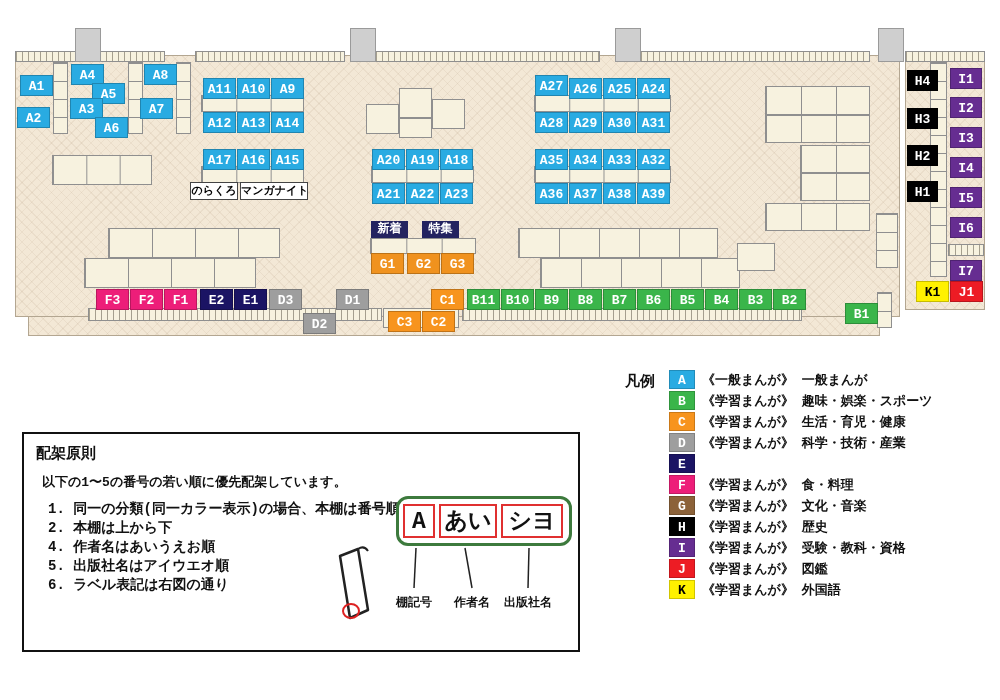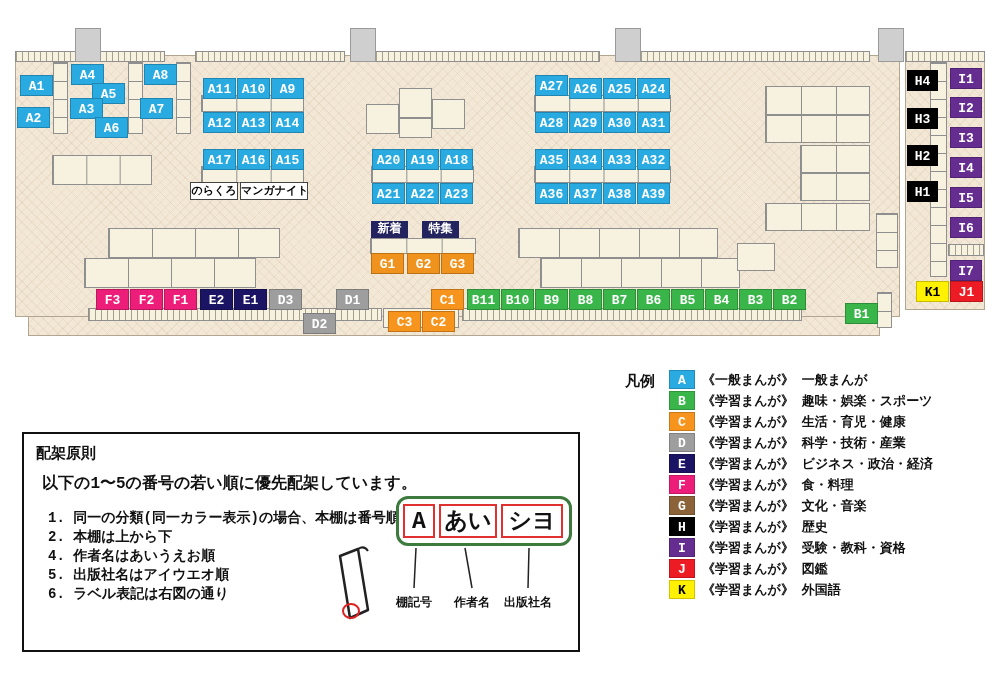--- a/index.html
+++ b/index.html
@@ -22,21 +22,21 @@
   .legend{position:absolute;left:625px;top:370px;display:flex;gap:14px}
   .legend-title{font-size:15px;font-weight:bold;padding-top:2px}
   .legend-rows{display:flex;flex-direction:column;gap:2px}
   .legend-row{display:flex;align-items:center;gap:7px;height:19px}
   .legend-letter{width:26px;height:19px;line-height:19px;text-align:center;color:#fff;font-weight:bold;
                  font-size:13px;flex:0 0 26px;border:1px solid rgba(0,0,0,.18);box-sizing:border-box}
   .legend-text{font-size:13px;font-weight:bold;white-space:nowrap}
   .principles{position:absolute;left:22px;top:432px;width:558px;height:220px;border:2px solid #111;
               box-sizing:border-box;background:#fff}
   .p-title{font-size:15px;font-weight:bold;margin:10px 0 0 12px}
-  .p-intro{font-size:16px;font-weight:bold;margin:10px 0 15px 18px}
+  .p-intro{font-size:13px;font-weight:bold;margin:10px 0 9px 18px}
   .p-list{margin:7px 0 0 24px}
   .p-item{font-size:14px;font-weight:bold;line-height:19px;white-space:nowrap}
   .p-indent{padding-left:16px}
   .sample-box{position:absolute;left:372px;top:62px;width:176px;height:50px;border:3px solid #3d7a3d;
               border-radius:12px;background:#fff;display:flex;align-items:center;gap:4px;padding:3px 4px;box-sizing:border-box}
   .cell{border:2px solid #e03030;height:34px;line-height:32px;text-align:center;font-weight:bold;
         font-size:23px;box-sizing:border-box;color:#111;overflow:hidden}
   .cell-a{width:32px}.cell-b{width:58px}.cell-c{width:62px}
   .sample-lines{position:absolute;left:376px;top:112px}
   .book-icon{position:absolute;left:300px;top:110px}
@@ -190,21 +190,20 @@
         <div class="legend-row">
           <div class="legend-letter" style="background: rgb(247, 148, 30);">C</div>
           <div class="legend-text">《学習まんが》 生活・育児・健康</div>
         </div>
         <div class="legend-row">
           <div class="legend-letter" style="background: rgb(158, 158, 158);">D</div>
           <div class="legend-text">《学習まんが》 科学・技術・産業</div>
         </div>
         <div class="legend-row">
           <div class="legend-letter" style="background: rgb(27, 20, 100);">E</div>
-          <div class="legend-text">《学習まんが》 ビジネス・政治・経済</div>
         </div>
         <div class="legend-row">
           <div class="legend-letter" style="background: rgb(237, 30, 121);">F</div>
           <div class="legend-text">《学習まんが》 食・料理</div>
         </div>
         <div class="legend-row">
           <div class="legend-letter" style="background: rgb(140, 98, 57);">G</div>
           <div class="legend-text">《学習まんが》 文化・音楽</div>
         </div>
         <div class="legend-row">

